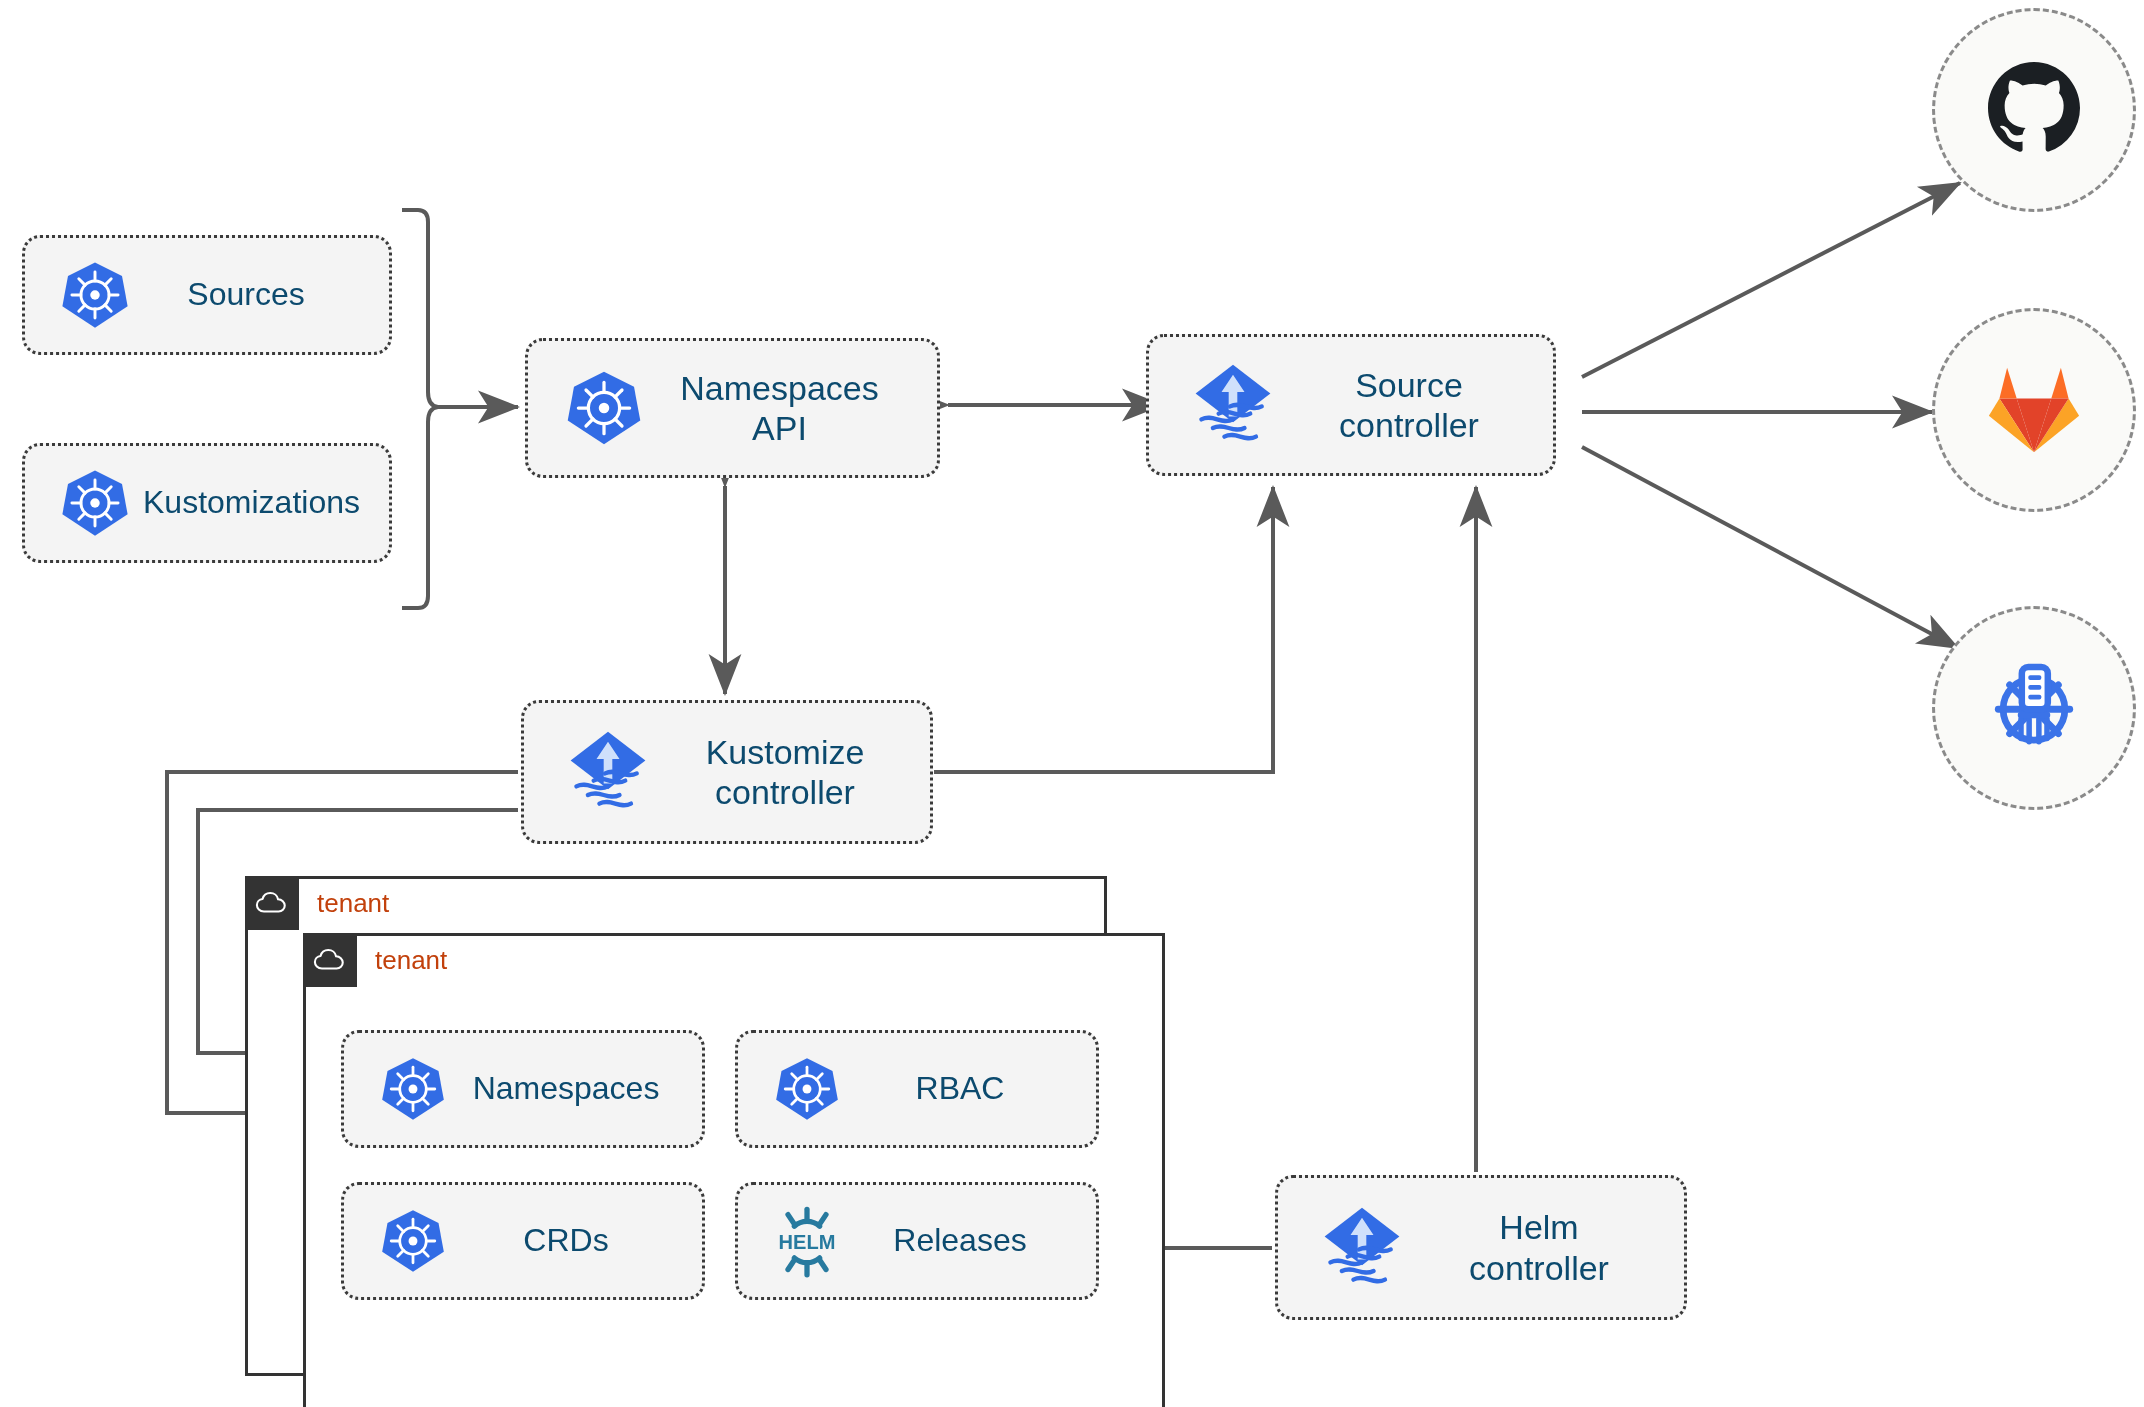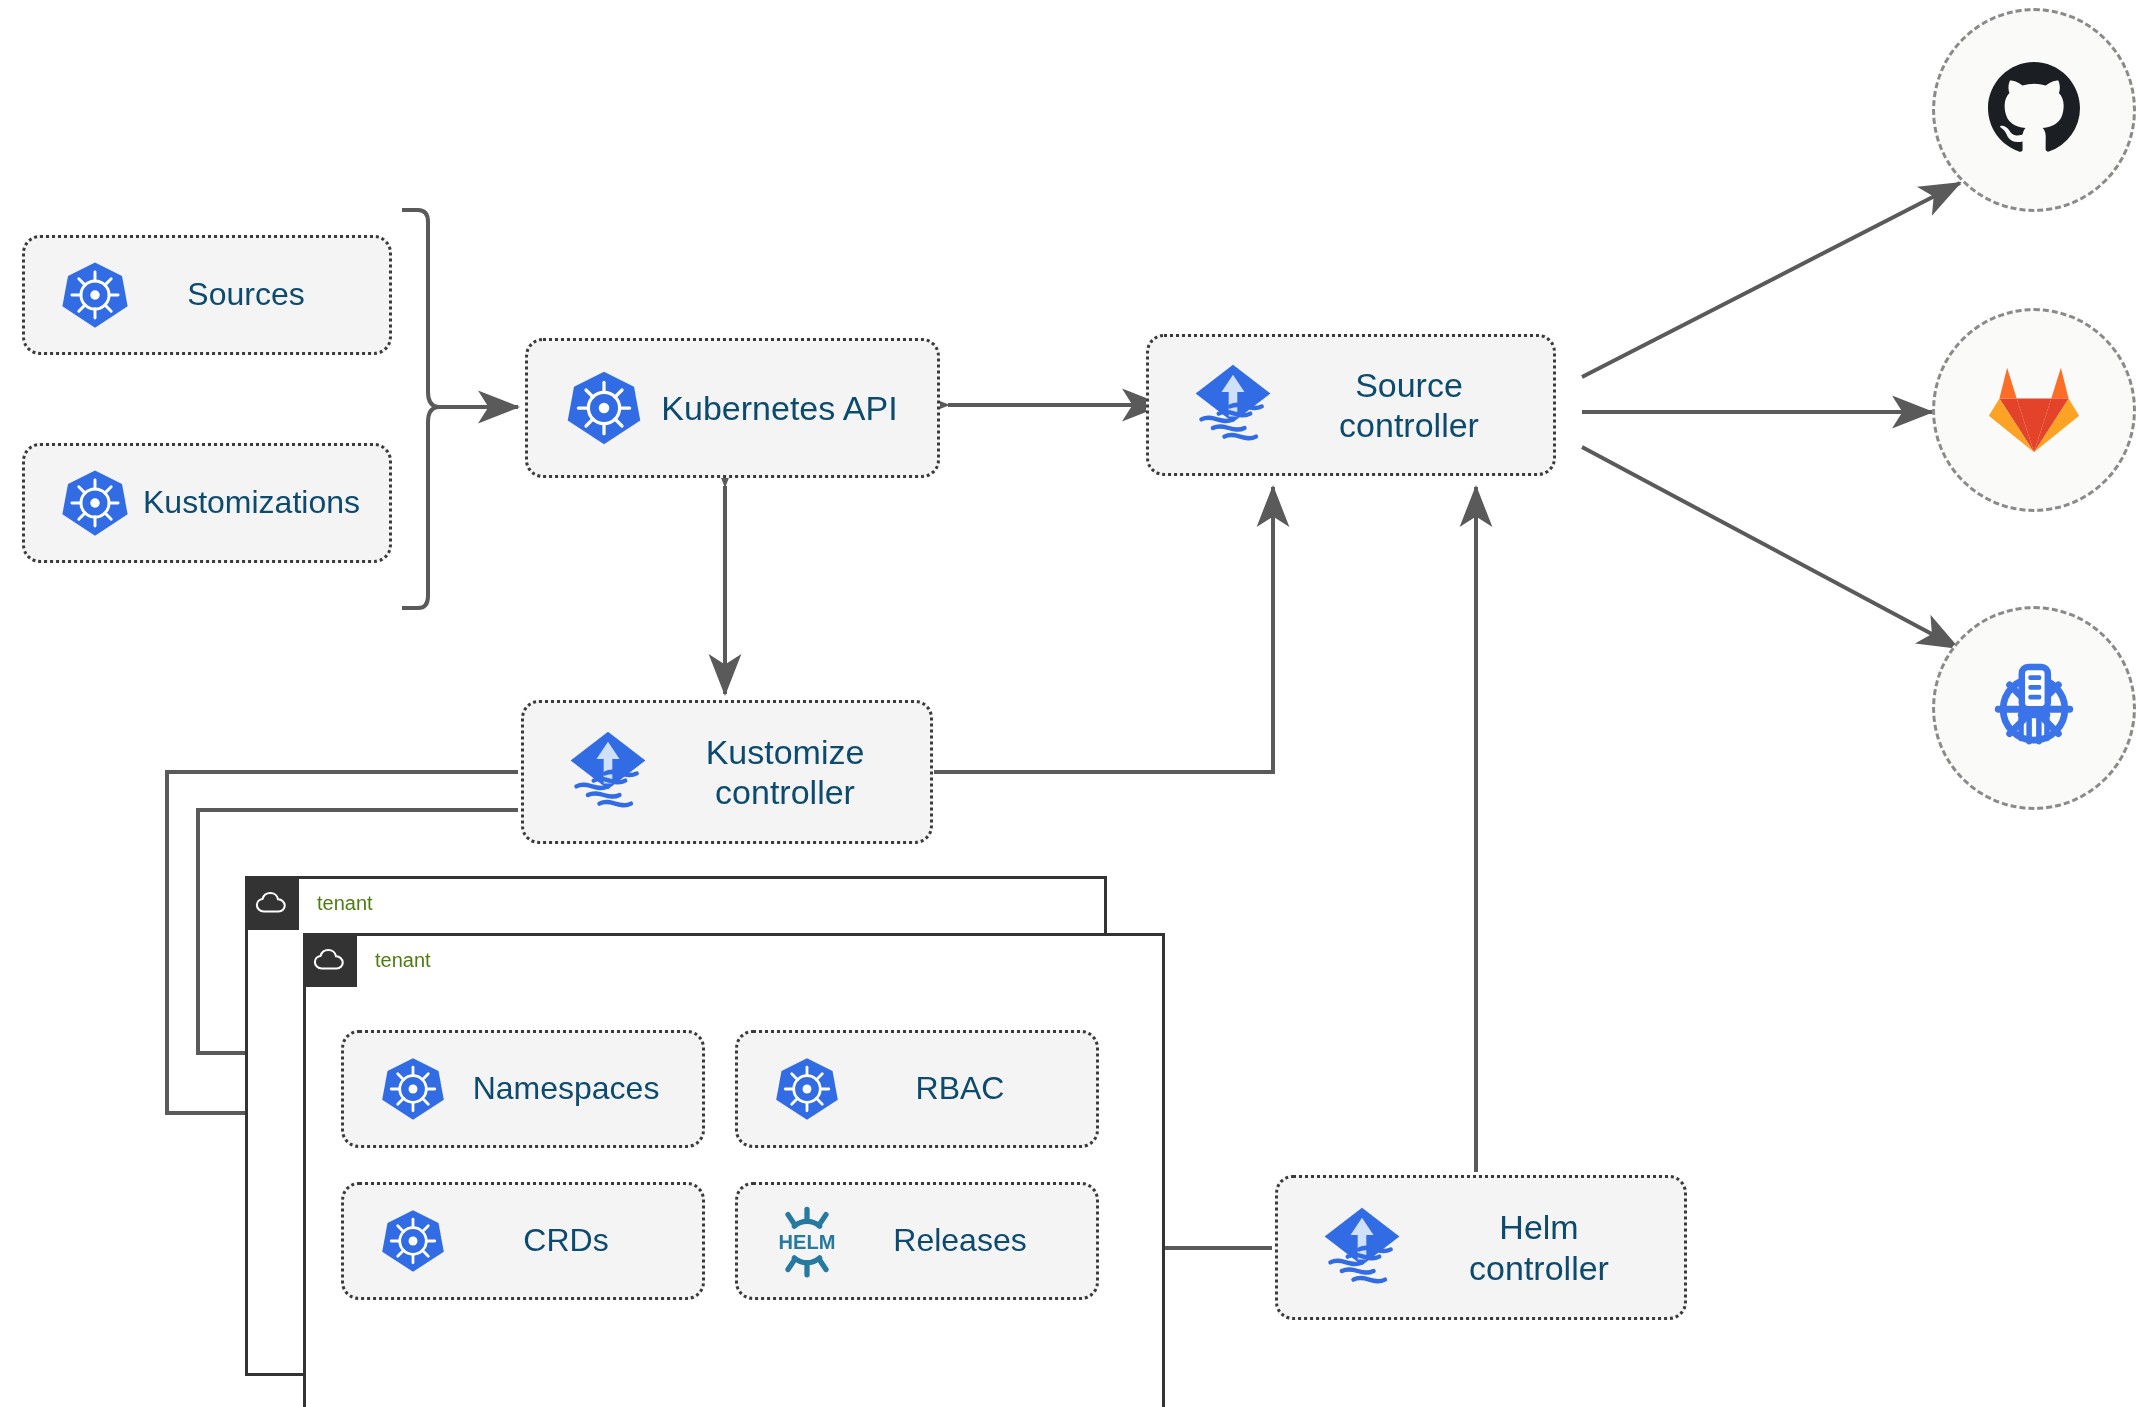--- a/index.html
+++ b/index.html
@@ -97,22 +97,22 @@
   .tenant .tbadge {
     width: 54px;
     height: 54px;
     background: #333333;
     display: flex;
     align-items: center;
     justify-content: center;
     flex: 0 0 auto;
   }
   .tenant .tname {
-    font-size: 20px;
-    color: #4d7c0f;
+    font-size: 26px;
+    color: #c2410c;
     margin-left: 18px;
     white-space: nowrap;
   }
 </style>
 </head>
 <body>
 
 <div id="stage">
 
   <svg id="wires" viewBox="0 0 2144 1407" xmlns="http://www.w3.org/2000/svg">
@@ -207,21 +207,21 @@
           <line x1="11.5" y1="32" x2="19.5" y2="32"></line>
           <line x1="44.5" y1="32" x2="52.5" y2="32"></line>
           <line x1="17.6" y1="17.6" x2="23.2" y2="23.2"></line>
           <line x1="40.8" y1="40.8" x2="46.4" y2="46.4"></line>
           <line x1="46.4" y1="17.6" x2="40.8" y2="23.2"></line>
           <line x1="23.2" y1="40.8" x2="17.6" y2="46.4"></line>
         </g>
         <circle cx="32" cy="32" r="4.2" fill="#ffffff"></circle>
       </svg>
     </span>
-    <span class="lbl">Kubernetes API</span>
+    <span class="lbl">Namespaces API</span>
   </div>
 
   <div class="card ctrl" style="left:1146px; top:334px; width:410px; height:142px;">
     <span class="ico">
       <svg width="92" height="92" viewBox="0 0 64 64">
         <polygon points="32,4 58,24 32,44 6,24" fill="#326ce5"></polygon>
         <path d="M32,11 L40,23 L35,23 L35,40 L29,40 L29,23 L24,23 Z" fill="#cfe0fb"></path>
         <g fill="none" stroke="#326ce5" stroke-width="3" stroke-linecap="round">
           <path d="M10,42 C18,38 24,46 32,42"></path>
           <path d="M18,48 C26,44 32,52 40,48"></path>

